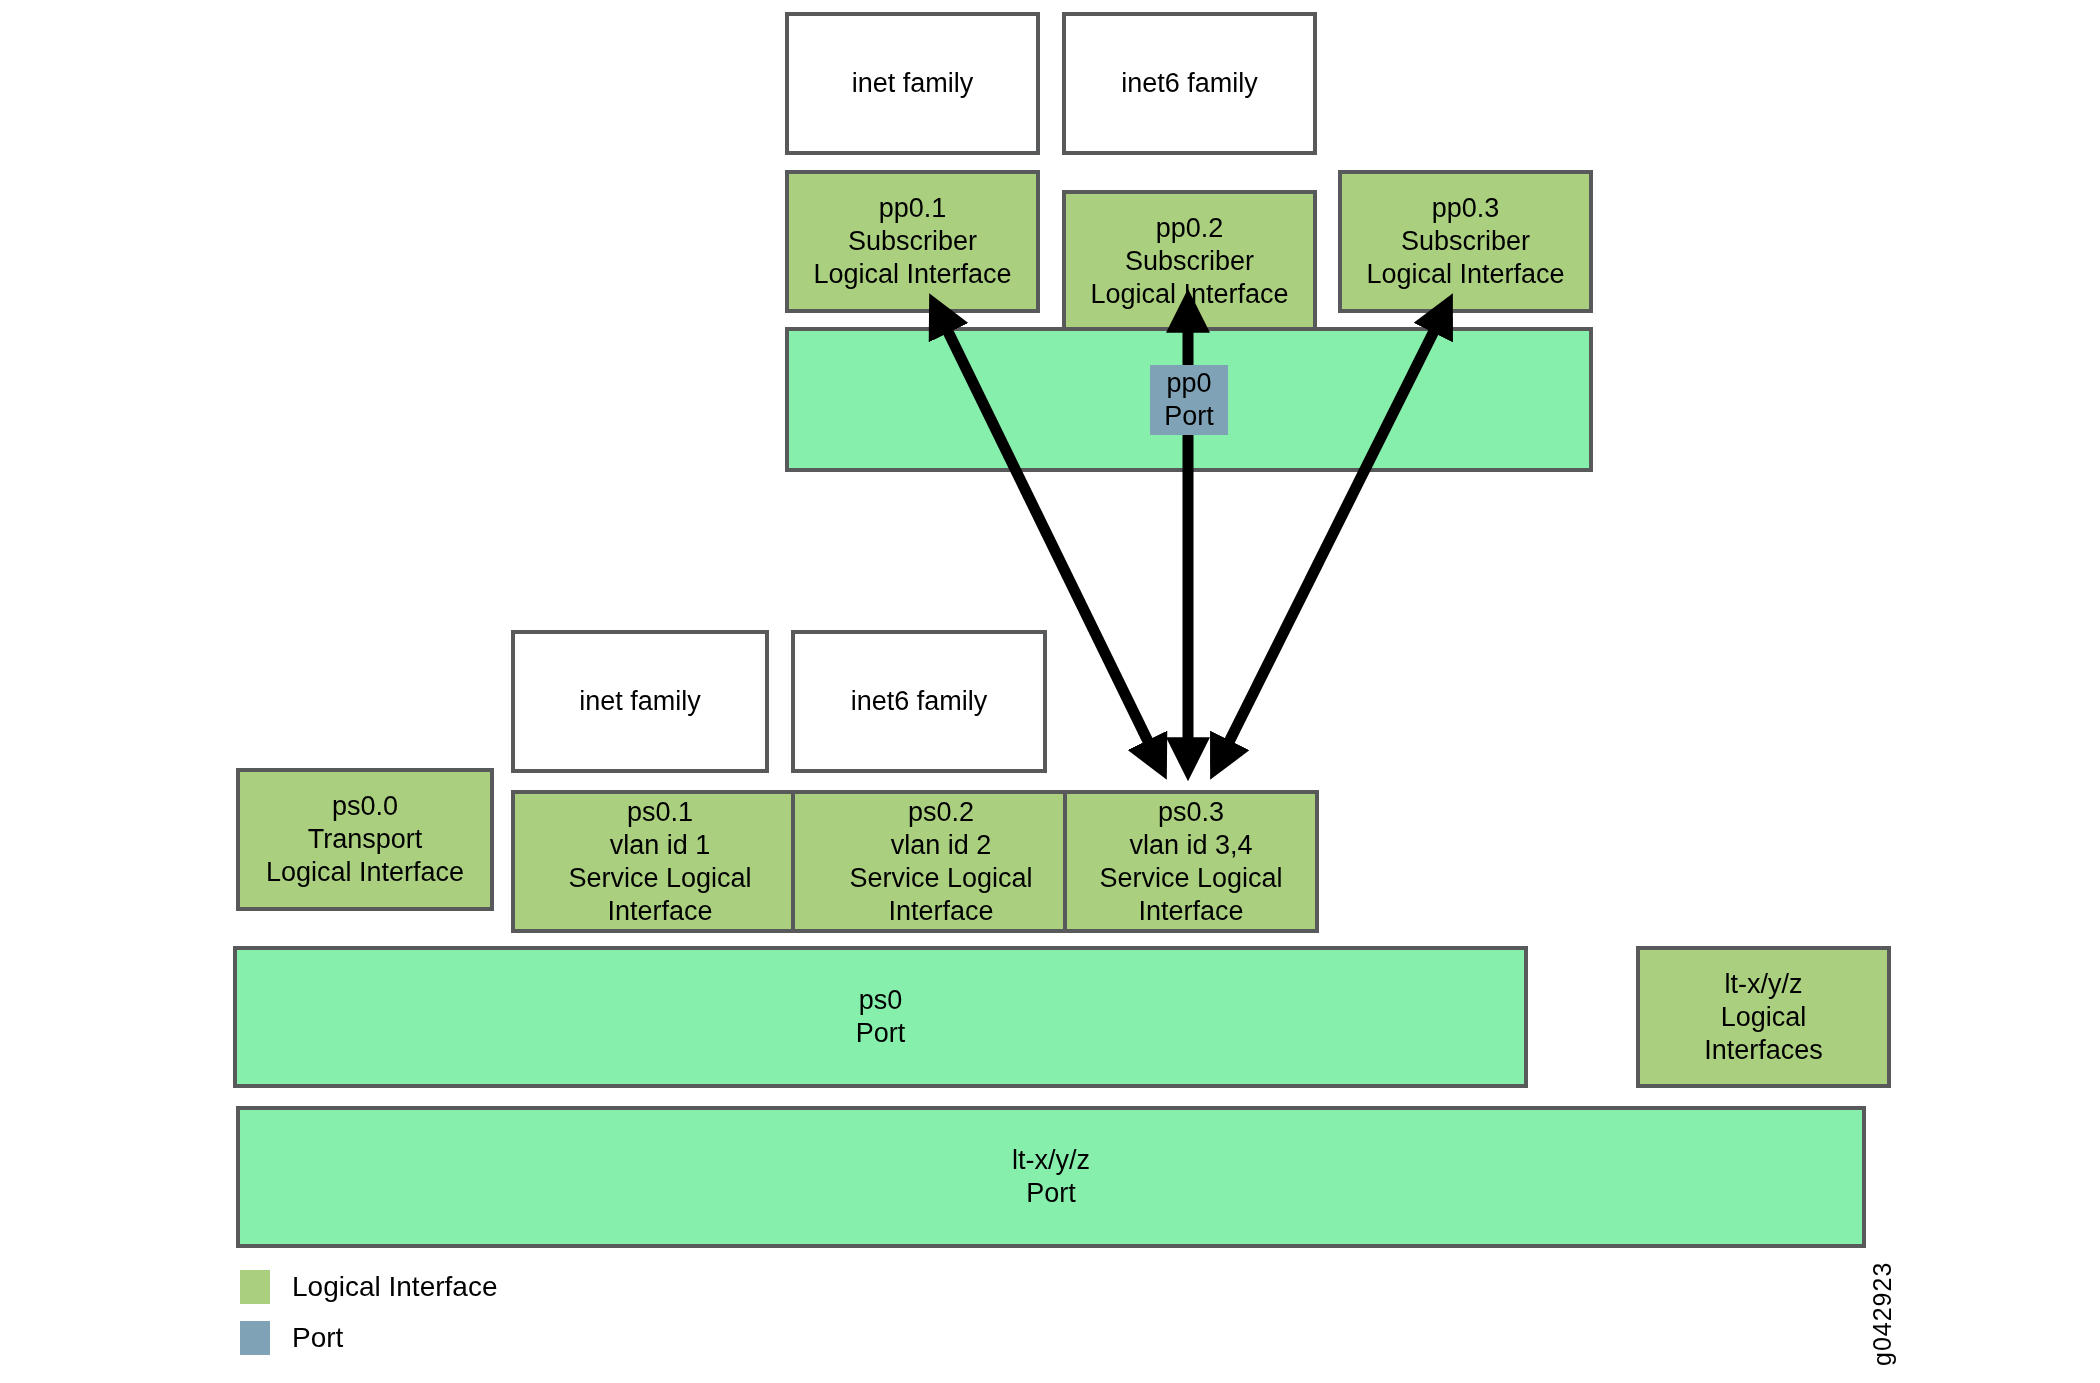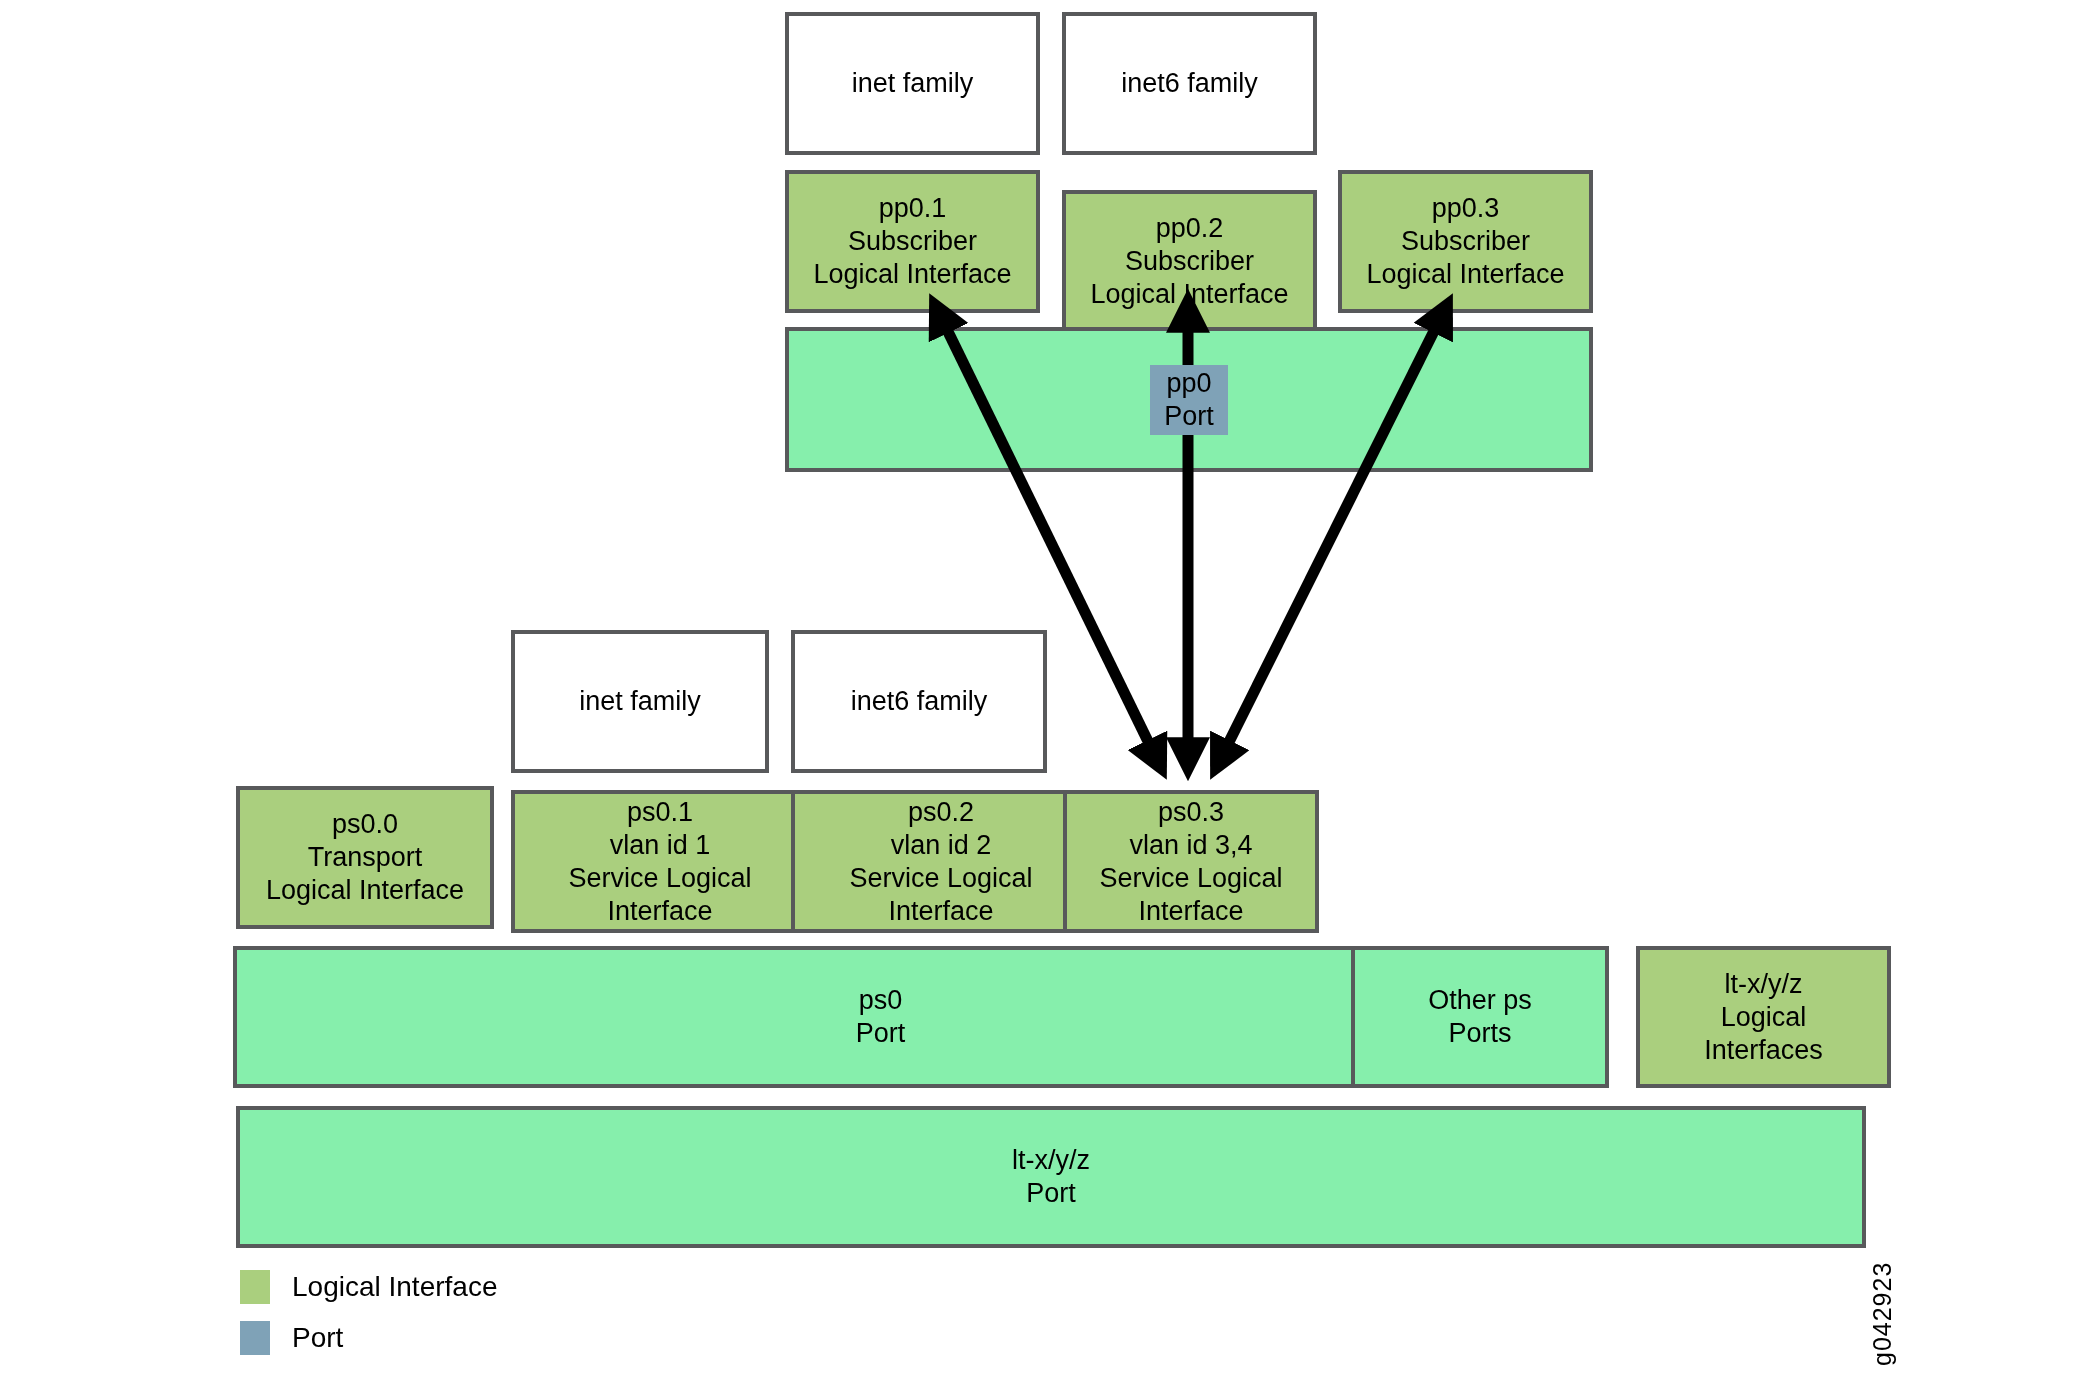--- a/index.html
+++ b/index.html
@@ -61,21 +61,21 @@
 Port</span>
   </div>
 
   <div class="box white" style="left:511px;top:630px;width:258px;height:143px;">
     <span class="lbl">inet family</span>
   </div>
   <div class="box white" style="left:791px;top:630px;width:256px;height:143px;">
     <span class="lbl">inet6 family</span>
   </div>
 
-  <div class="box green" style="left:236px;top:786px;width:258px;height:143px;">
+  <div class="box green" style="left:236px;top:768px;width:258px;height:143px;">
     <span class="lbl">ps0.0
 Transport
 Logical Interface</span>
   </div>
   <div class="box green" style="left:511px;top:790px;width:298px;height:143px;">
     <span class="lbl">ps0.1
 vlan id 1
 Service Logical
 Interface</span>
   </div>
@@ -88,24 +88,20 @@
   <div class="box green" style="left:1063px;top:790px;width:256px;height:143px;">
     <span class="lbl">ps0.3
 vlan id 3,4
 Service Logical
 Interface</span>
   </div>
 
   <div class="box blue" style="left:233px;top:946px;width:1295px;height:142px;">
     <span class="lbl">ps0
 Port</span>
-  </div>
-  <div class="box blue" style="left:1351px;top:946px;width:258px;height:142px;">
-    <span class="lbl">Other ps
-Ports</span>
   </div>
   <div class="box green" style="left:1636px;top:946px;width:255px;height:142px;">
     <span class="lbl">lt-x/y/z
 Logical
 Interfaces</span>
   </div>
 
   <div class="box blue" style="left:236px;top:1106px;width:1630px;height:142px;">
     <span class="lbl">lt-x/y/z
 Port</span>

